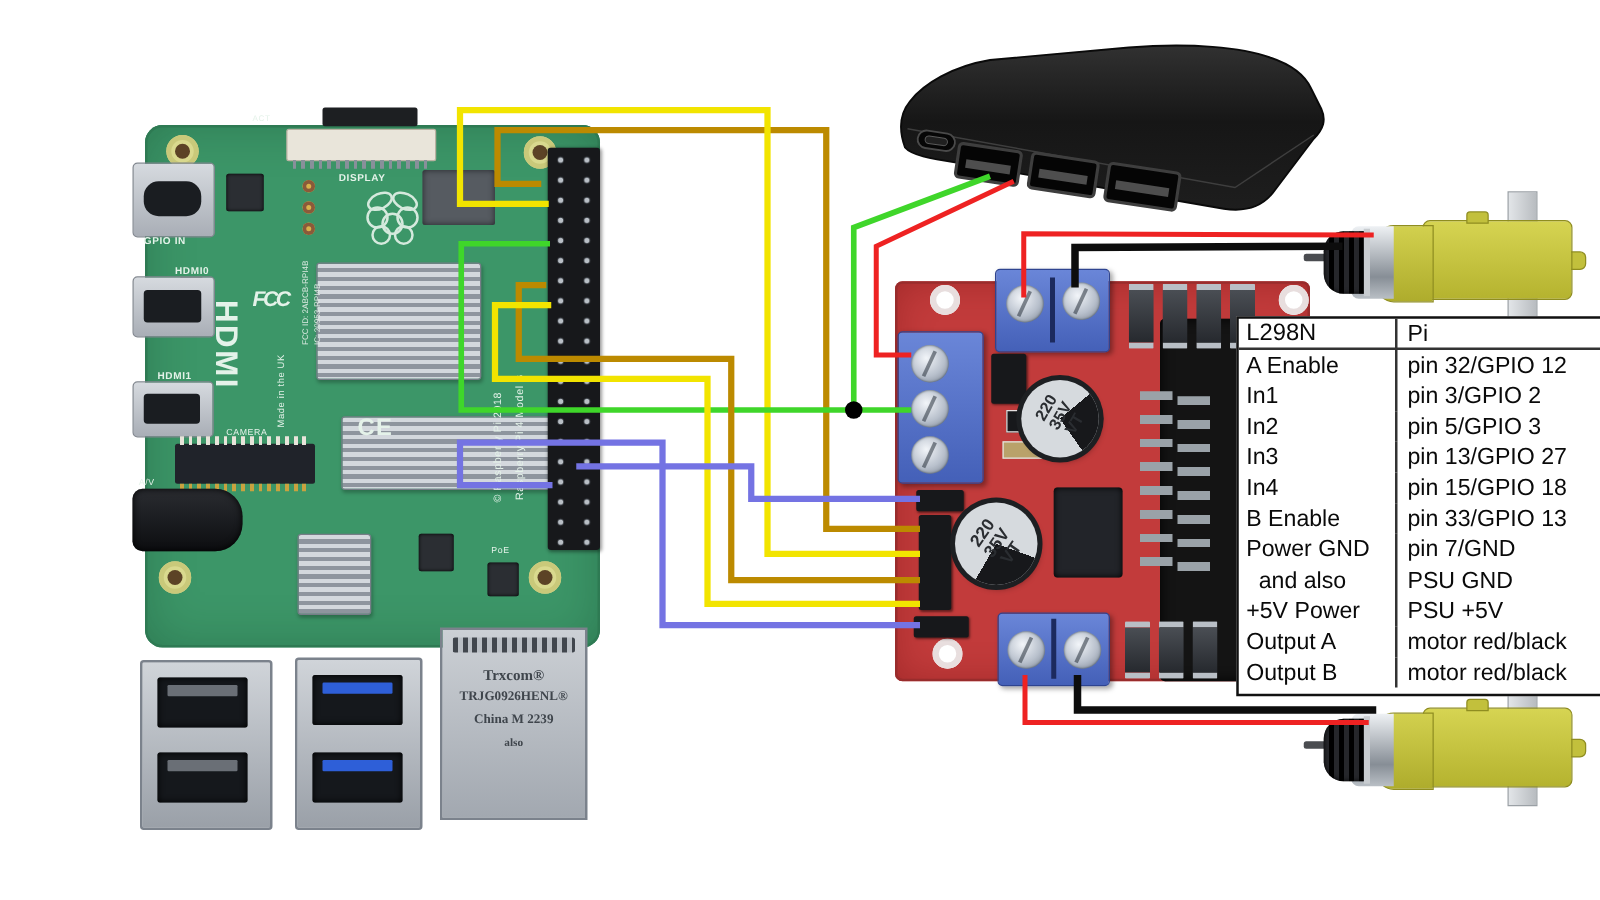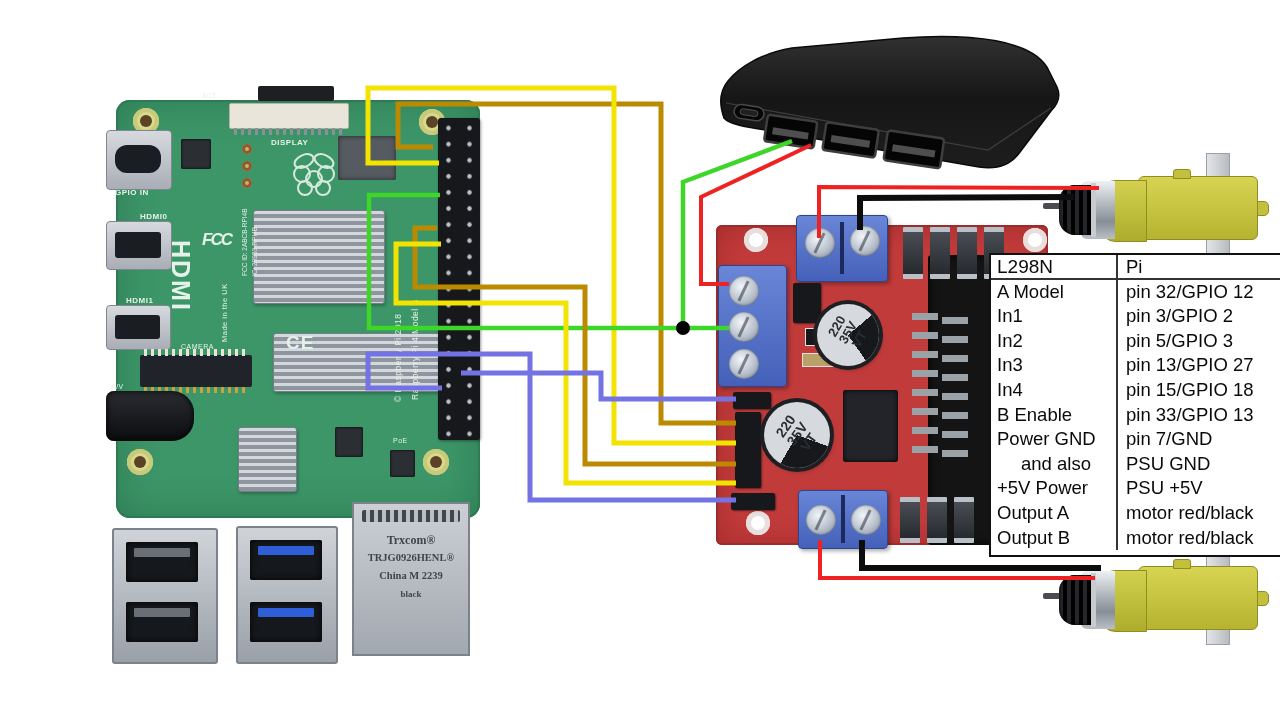--- a/index.html
+++ b/index.html
@@ -54,21 +54,21 @@
   .m-shaft{position:absolute;left:20px;top:53px;width:18px;height:6px;background:#4a4c50;border-radius:2px;}
   .m-nub{position:absolute;left:230px;top:51px;width:14px;height:13px;background:#c2c03c;border:1px solid #8f8d20;border-radius:0 5px 5px 0;}
   .m-tab{position:absolute;left:150px;top:19px;width:16px;height:8px;background:#c2c03c;border:1px solid #8f8d20;border-radius:3px 3px 0 0;}
   
   .pin-table{left:941px;top:253px;width:297px;height:300px;background:#fff;border:2.5px solid #111;
     display:grid;grid-template-columns:125px 1fr;grid-auto-rows:24.6px;
     font-size:18.5px;color:#0a0a0a;z-index:30;line-height:24.6px;}
   .pt-cell{padding-left:6px;white-space:nowrap;overflow:hidden;}
   .pt-right{border-left:2px solid #333;padding-left:8px;}
   .pt-head{border-bottom:2px solid #333;}
-  .pt-indent{padding-left:30px;}
+  .pt-indent{padding-left:16px;}
   svg{display:block;}
   .wire-svg{position:absolute;left:0;top:0;z-index:20;pointer-events:none;}
 </style>
 </head>
 <body>
 
 <div class="stage">
 
   <div class="abs pi-board">
     <div class="abs hole" style="left:17px;top:8px;"></div>
@@ -161,21 +161,21 @@
         </div>
       <div class="usb-open" style="top:74px;">
           <div class="tongue" style="background:#2e5fd8;"></div>
         </div>
     </div>
     <div class="abs eth" style="left:236px;top:402px;width:114px;height:150px;">
       <div class="eth-pins"></div>
       <div class="eth-label" style="top:28px;font-size:12px;">Trxcom®</div>
       <div class="eth-label" style="top:46px;">TRJG0926HENL®</div>
       <div class="eth-label" style="top:64px;">China M 2239</div>
-      <div class="eth-label" style="top:82px;font-size:9px;">black</div>
+      <div class="eth-label" style="top:82px;font-size:9px;">also</div>
     </div>
   </div>
 
   <svg class="abs" style="left:640px;top:25px;" width="390" height="160" viewBox="640 25 390 160">
     <defs>
       <linearGradient id="pbg" x1="0" y1="30" x2="0" y2="180" gradientUnits="userSpaceOnUse">
         <stop offset="0" stop-color="#343434"></stop>
           <stop offset="0.45" stop-color="#161616"></stop>
           <stop offset="1" stop-color="#1f1f1f"></stop>
       </linearGradient>
@@ -296,21 +296,21 @@
       <polyline points="812,230 812,198 1026,197" fill="none" stroke="#0d0d0d" stroke-width="6"></polyline>
       <polyline points="814,540 814,568 1053,568" fill="none" stroke="#0d0d0d" stroke-width="6"></polyline>
       <polyline points="772,540 772,578 1047,578" fill="none" stroke="#ee2222" stroke-width="4"></polyline>
       <circle cx="635" cy="328" r="7" fill="#000000"></circle>
     </svg>
 
   <div class="abs pin-table">
     <div class="pt-cell pt-head" style="font-size:19px;">L298N</div>
     <div class="pt-cell pt-head pt-right">Pi</div>
 
-    <div class="pt-cell">A Model</div>
+    <div class="pt-cell">A Enable</div>
     <div class="pt-cell pt-right">pin 32/GPIO 12</div>
     <div class="pt-cell">In1</div>
     <div class="pt-cell pt-right">pin 3/GPIO 2</div>
     <div class="pt-cell">In2</div>
     <div class="pt-cell pt-right">pin 5/GPIO 3</div>
     <div class="pt-cell">In3</div>
     <div class="pt-cell pt-right">pin 13/GPIO 27</div>
     <div class="pt-cell">In4</div>
     <div class="pt-cell pt-right">pin 15/GPIO 18</div>
     <div class="pt-cell">B Enable</div>

